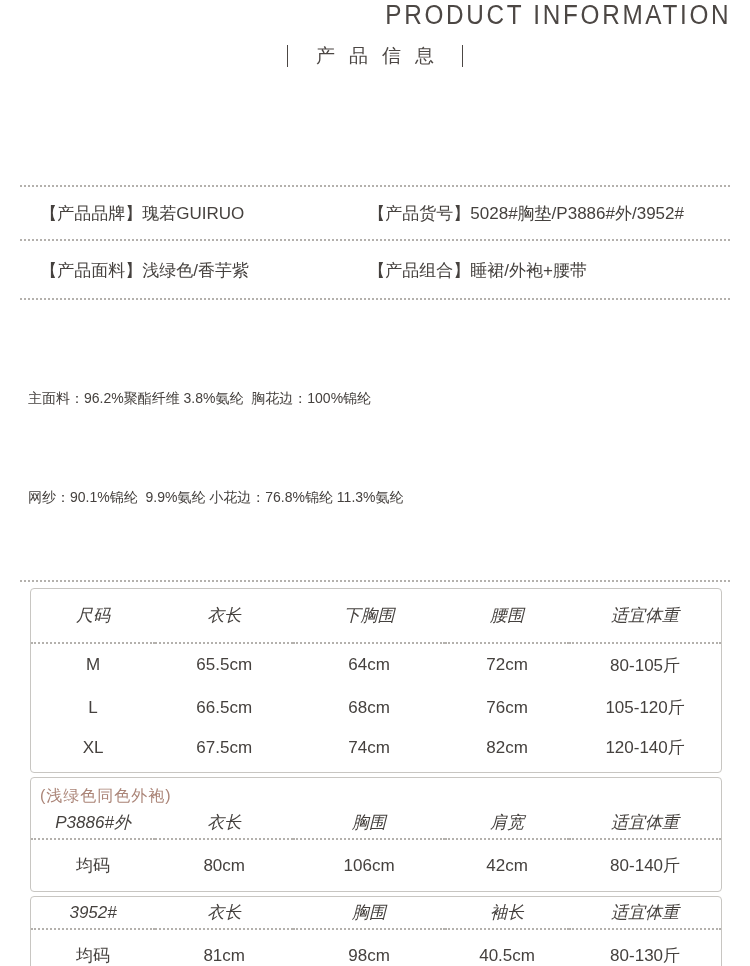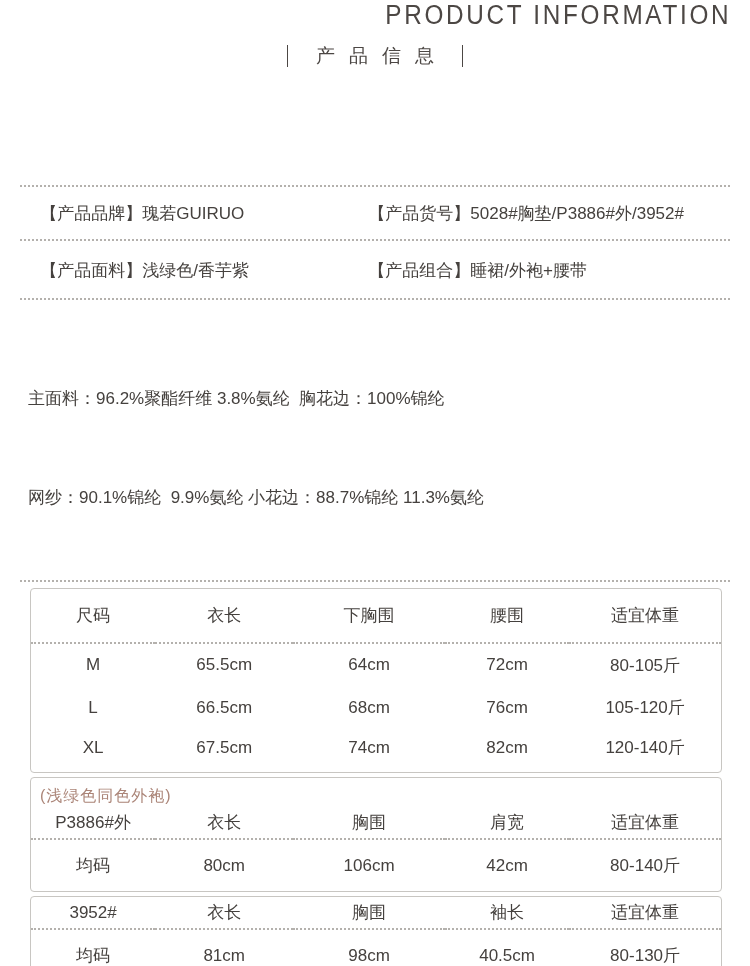--- a/index.html
+++ b/index.html
@@ -37,21 +37,21 @@
   .info-row { position:relative; height:52px; }
   .info-row.tall { height:57px; }
   .info-pair {
     position:absolute; top:50%; transform:translateY(-50%);
     font-size:17px; white-space:pre;
   }
   .info-pair.left { left:12px; }
   .info-pair.right { left:340px; }
   .fabric { min-height:91px; padding:16px 0 0 28px; display:flex; }
   .fabric-label { font-size:17px; line-height:33px; white-space:pre; }
-  .fabric-lines { font-size:17px; line-height:33px; white-space:pre-wrap; }
+  .fabric-lines { font-size:14px; line-height:33px; white-space:pre-wrap; }
   
   .table-box {
     margin:0 28px 4px 30px;
     border:1px solid #c8c6c2;
     border-radius:4px;
     background:#fff;
   }
   .table-box.first { margin-top:6px; }
   .table-label {
     padding:8px 0 0 9px;
@@ -59,21 +59,21 @@
   }
   table.size-table { width:100%; border-collapse:collapse; table-layout:fixed; }
   table.size-table th, table.size-table td {
     font-weight:normal; text-align:center; font-size:17px; color:#45413e;
   }
   .t1 th { height:54px; }
   .t1 td { height:43px; }
   .t1 tr.last td { padding-bottom:6px; }
   .t2 th { height:32px; }
   .t2 td { height:52px; }
-  tr.head-row th { border-bottom:2px dotted #b4b1ad; }
+  tr.head-row th { border-bottom:2px dotted #b4b1ad;font-style:italic; }
 </style>
 </head>
 <body>
 
 <div class="page">
 
   <div class="header">
     <div class="title">PRODUCT INFORMATION</div>
     <div class="subtitle-row">
       <span class="subtitle-bar"></span>
@@ -102,21 +102,21 @@
     <div class="info-pair right">
       <span>【产品组合】</span><span>睡裙/外袍+腰带</span>
     </div>
   </div>
 
   <div class="divider"></div>
 
   <div class="fabric">
     <div class="fabric-lines">
       <div>主面料：96.2%聚酯纤维 3.8%氨纶  胸花边：100%锦纶</div>
-      <div>网纱：90.1%锦纶  9.9%氨纶 小花边：88.7%锦纶 11.3%氨纶</div>
+      <div>网纱：90.1%锦纶  9.9%氨纶 小花边：76.8%锦纶 11.3%氨纶</div>
     </div>
   </div>
 
   <div class="divider"></div>
 
   <div class="table-box first">
     <table class="size-table t1">
       <colgroup>
           <col style="width:18%">
           <col style="width:20%">

